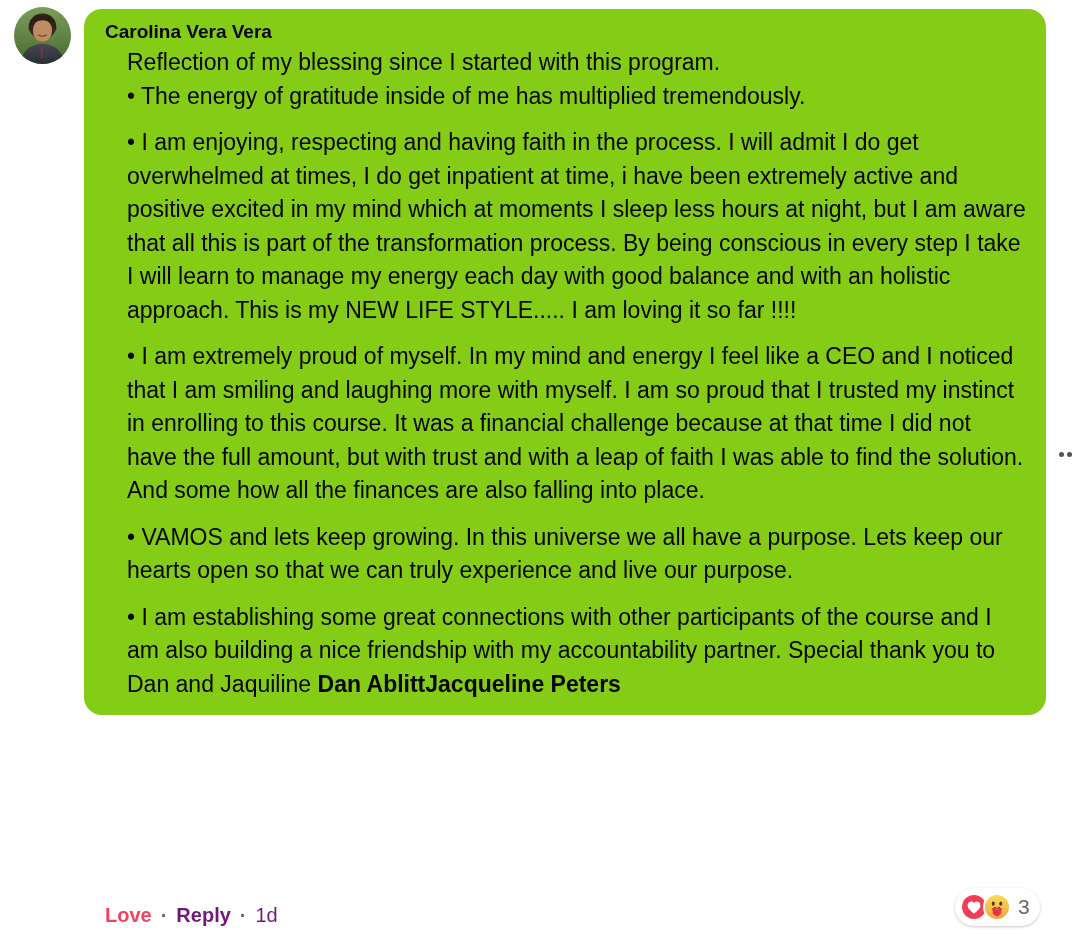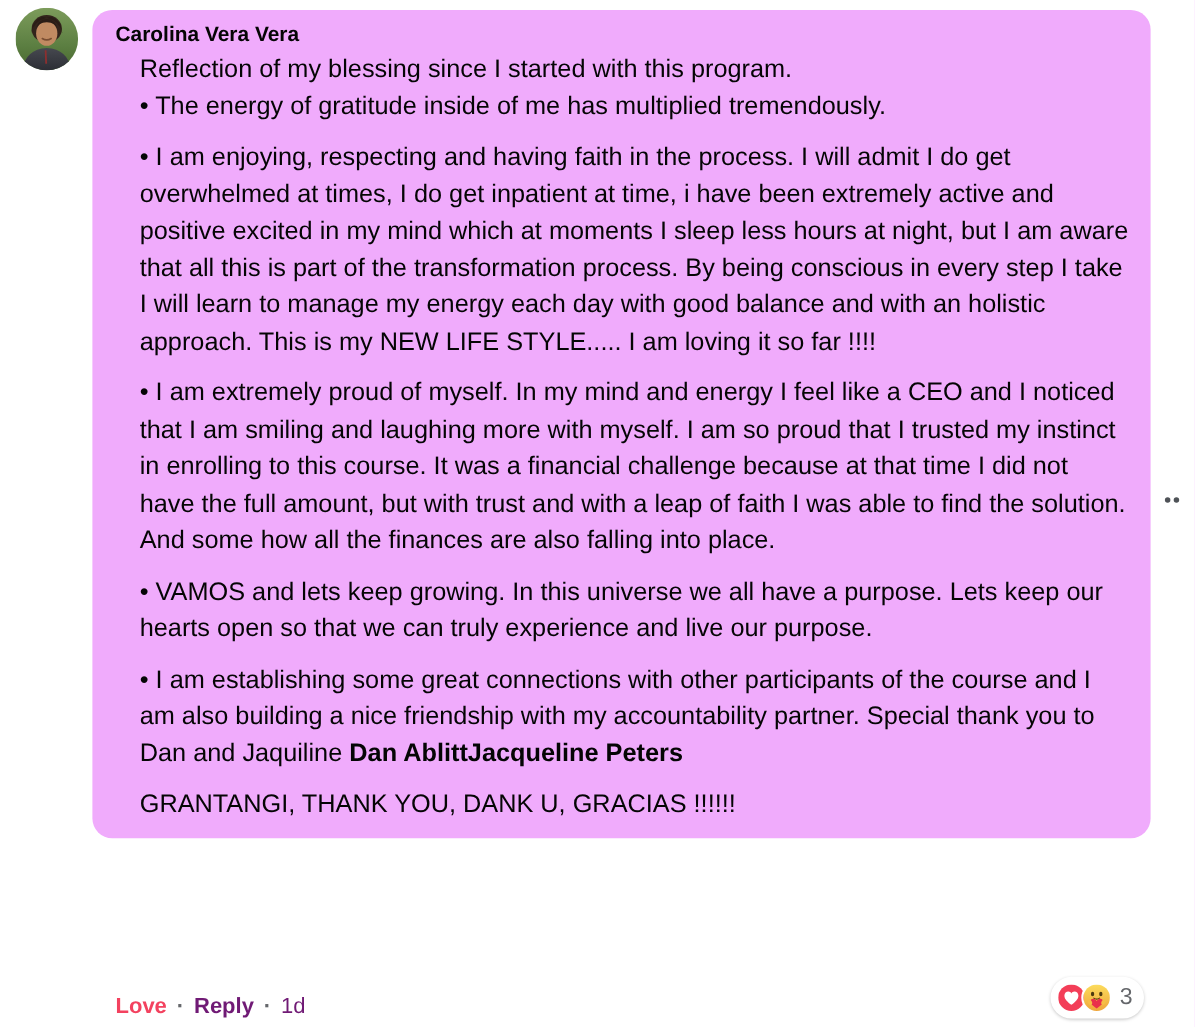--- a/index.html
+++ b/index.html
@@ -18,21 +18,21 @@
     overflow: hidden;
     display: block;
     cursor: pointer;
   }
   .avatar svg { display: block; width: 100%; height: 100%; }
 
   .bubble {
     position: absolute;
     left: 84px; top: 9px;
     width: 962px;
-    background: #f0abfc;
+    background: #84cc16;
     border-radius: 18px;
     padding: 10px 20px 14px 21px;
   }
   .author {
     font-size: 19px;
     font-weight: 700;
     line-height: 26px;
     color: #050505;
     cursor: pointer;
     display: inline-block;
@@ -135,21 +135,20 @@
 
 <div class="bubble">
   <span class="author">Carolina Vera Vera</span>
   <div class="comment-text">
       <div class="paragraph"><span>Reflection of my blessing since I started with this program.
 • The energy of gratitude inside of me has multiplied tremendously.</span></div>
       <div class="paragraph"><span>• I am enjoying, respecting and having faith in the process. I will admit I do get overwhelmed at times, I do get inpatient at time, i have been extremely active and positive excited in my mind which at moments I sleep less hours at night, but I am aware that all this is part of the transformation process. By being conscious in every step I take I will learn to manage my energy each day with good balance and with an holistic approach. This is my NEW LIFE STYLE..... I am loving it so far !!!!</span></div>
       <div class="paragraph"><span>• I am extremely proud of myself. In my mind and energy I feel like a CEO and I noticed that I am smiling and laughing more with myself. I am so proud that I trusted my instinct in enrolling to this course. It was a financial challenge because at that time I did not have the full amount, but with trust and with a leap of faith I was able to find the solution. And some how all the finances are also falling into place.</span></div>
       <div class="paragraph"><span>• VAMOS and lets keep growing. In this universe we all have a purpose. Lets keep our hearts open so that we can truly experience and live our purpose.</span></div>
       <div class="paragraph"><span>• I am establishing some great connections with other participants of the course and I am also building a nice friendship with my accountability partner. Special thank you to Dan and Jaquiline </span><span class="mention">Dan Ablitt</span><span class="mention">Jacqueline Peters</span></div>
-      <div class="paragraph"><span>GRANTANGI, THANK YOU, DANK U, GRACIAS !!!!!!</span></div>
     </div>
 </div>
 
 <div class="actions">
   <span class="action-love">Love</span>
   <span class="action-sep">·</span>
   <span class="action-reply">Reply</span>
   <span class="action-sep">·</span>
   <span class="action-time">1d</span>
 </div>

